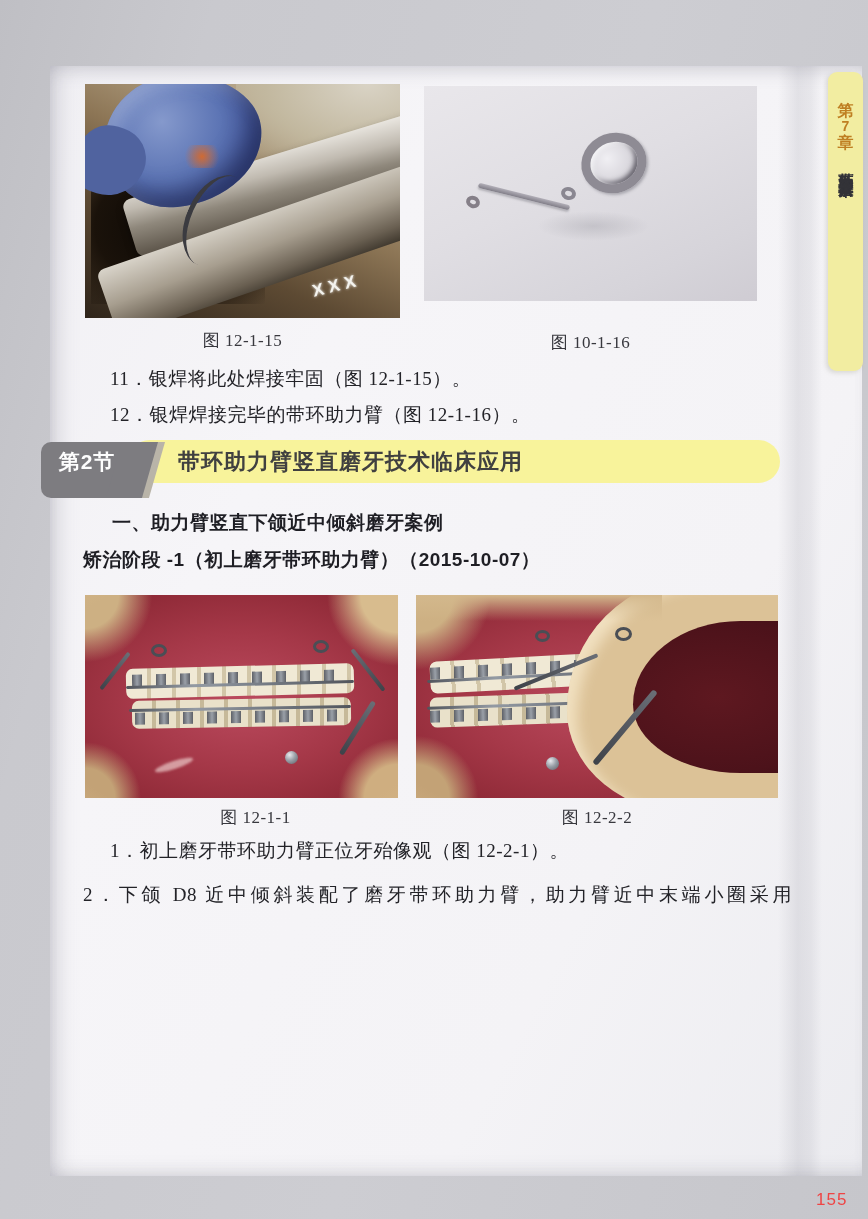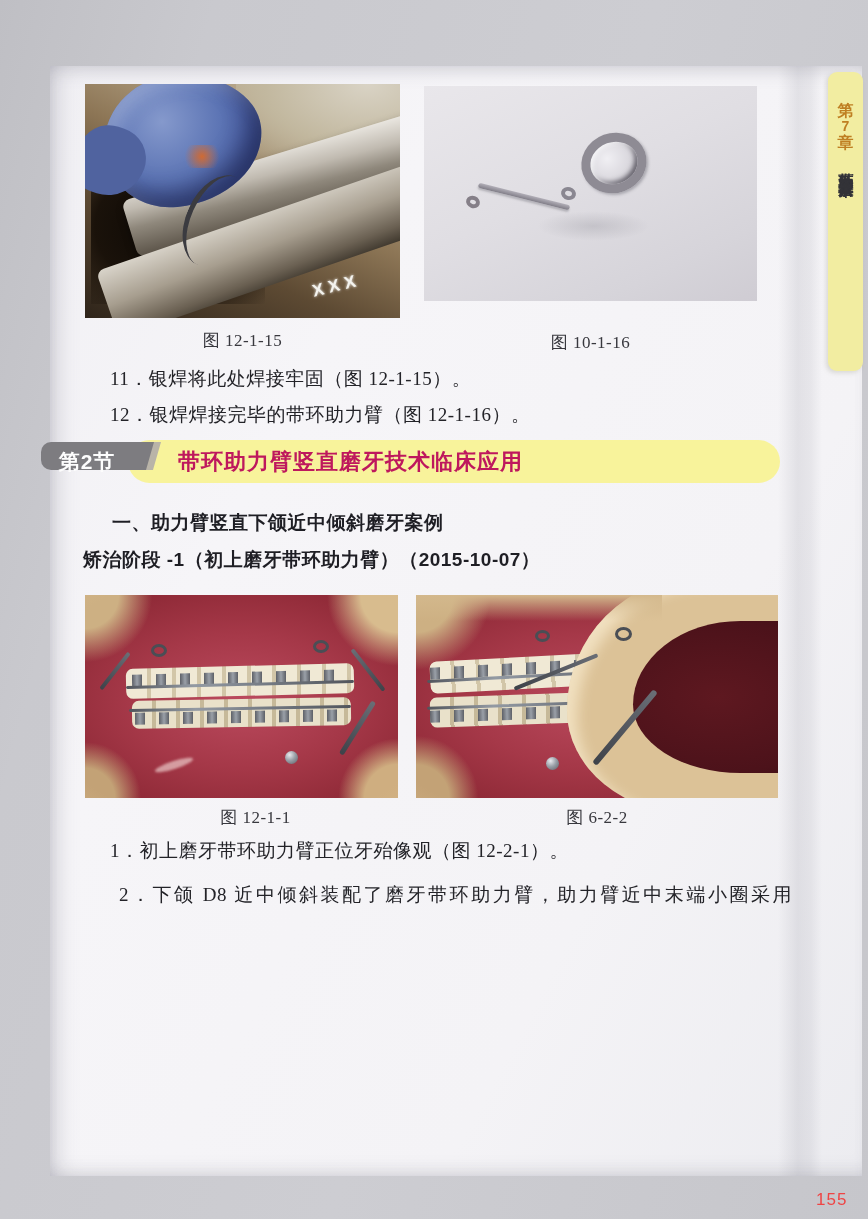--- a/index.html
+++ b/index.html
@@ -20,33 +20,33 @@
   }
   .scan-band {
     position:absolute; left:778px; top:66px; width:44px; height:1110px;
     background:linear-gradient(90deg, rgba(150,150,162,0) 0%, rgba(150,150,162,.20) 45%, rgba(150,150,162,.14) 75%, rgba(150,150,162,0) 100%);
     pointer-events:none;
   }
   
   .step-line, .para-line { position:absolute; font-size:19px; color:#232328; letter-spacing:.5px; white-space:nowrap; }
   .para-wrap { position:absolute; left:83px; top:876px; width:709px; }
   .para-wrap .pl { font-size:19px; color:#232328; height:38px; line-height:38px; letter-spacing:.5px; overflow:hidden; }
-  .para-wrap .pl.jl { text-align:justify; text-align-last:justify; white-space:normal;margin-left:36px; }
+  .para-wrap .pl.jl { text-align:justify; text-align-last:justify; white-space:normal; }
   .caption { position:absolute; font-size:17px; color:#38383e; text-align:center; letter-spacing:.5px; }
   .subhead { position:absolute; font-family:"Liberation Sans", sans-serif; font-weight:bold; font-size:19px; color:#1e1e24; letter-spacing:.5px; white-space:nowrap; }
   .page-number { position:absolute; left:816px; top:1190px; font-family:"Liberation Sans", sans-serif; font-size:17px; color:#ef4444; letter-spacing:1px; }
   
   .sec-banner {
     position:absolute; left:128px; top:440px; width:652px; height:43px;
     background:#f8f39b; border-radius:22px;
-    font-family:"Liberation Sans", sans-serif; font-weight:bold; font-size:22px; color:#be185d;
+    font-family:"Liberation Sans", sans-serif; font-weight:bold; font-size:22px; color:#404040;
     line-height:43px; padding-left:50px; letter-spacing:1px; white-space:nowrap;
   }
   .sec-badge {
-    position:absolute; left:41px; top:442px; width:92px; height:28px;
+    position:absolute; left:41px; top:442px; width:92px; height:56px;
     background:#7d7c80; border-radius:10px 0 0 10px;
     font-family:"Liberation Sans", sans-serif; font-weight:bold; font-size:21px; color:#fdfdfd;
     line-height:40px; text-align:center; letter-spacing:1px; z-index:3;
   }
   .sec-badge::before {
     content:""; position:absolute; right:-24px; top:0; width:40px; height:100%;
     background:#b9b4a8; transform:skewX(-16deg); z-index:-2;
   }
   .sec-badge::after {
     content:""; position:absolute; right:-17px; top:0; width:36px; height:100%;
@@ -212,21 +212,21 @@
   <div class="wire" style="left:3%; top:53%; width:61%; transform:rotate(-2deg);"></div>
   <div class="pd-ret"></div>
   <div class="pd-ret-in"></div>
   <div class="pd-skin"></div>
   <div class="arm" style="left:38%; top:16%; width:4px; height:90px; transform:rotate(68deg);"></div>
   <div class="hook" style="left:55%; top:16%; width:17px; height:14px;"></div>
   <div class="hook" style="left:33%; top:17%; width:15px; height:12px;"></div>
   <div class="arm" style="left:57%; top:42%; width:6px; height:95px; transform:rotate(40deg);"></div>
   <div class="ball" style="left:36%; top:80%;"></div>
 </div>
-<div class="caption" style="left:416px; top:806px; width:362px;">图 6-2-2</div>
+<div class="caption" style="left:416px; top:806px; width:362px;">图 12-2-2</div>
 
 <div class="step-line" style="left:110px; top:838px;">1．初上磨牙带环助力臂正位牙殆像观（图 12-2-1）。</div>
 <div class="para-wrap">
   <div class="pl jl">2．下颌 D8 近中倾斜装配了磨牙带环助力臂，助力臂近中末端小圈采用</div>
 </div>
 
 <div class="side-tab">
   <div class="tab-chapter">
     <span class="ch">第</span>
     <span class="num">7</span>

